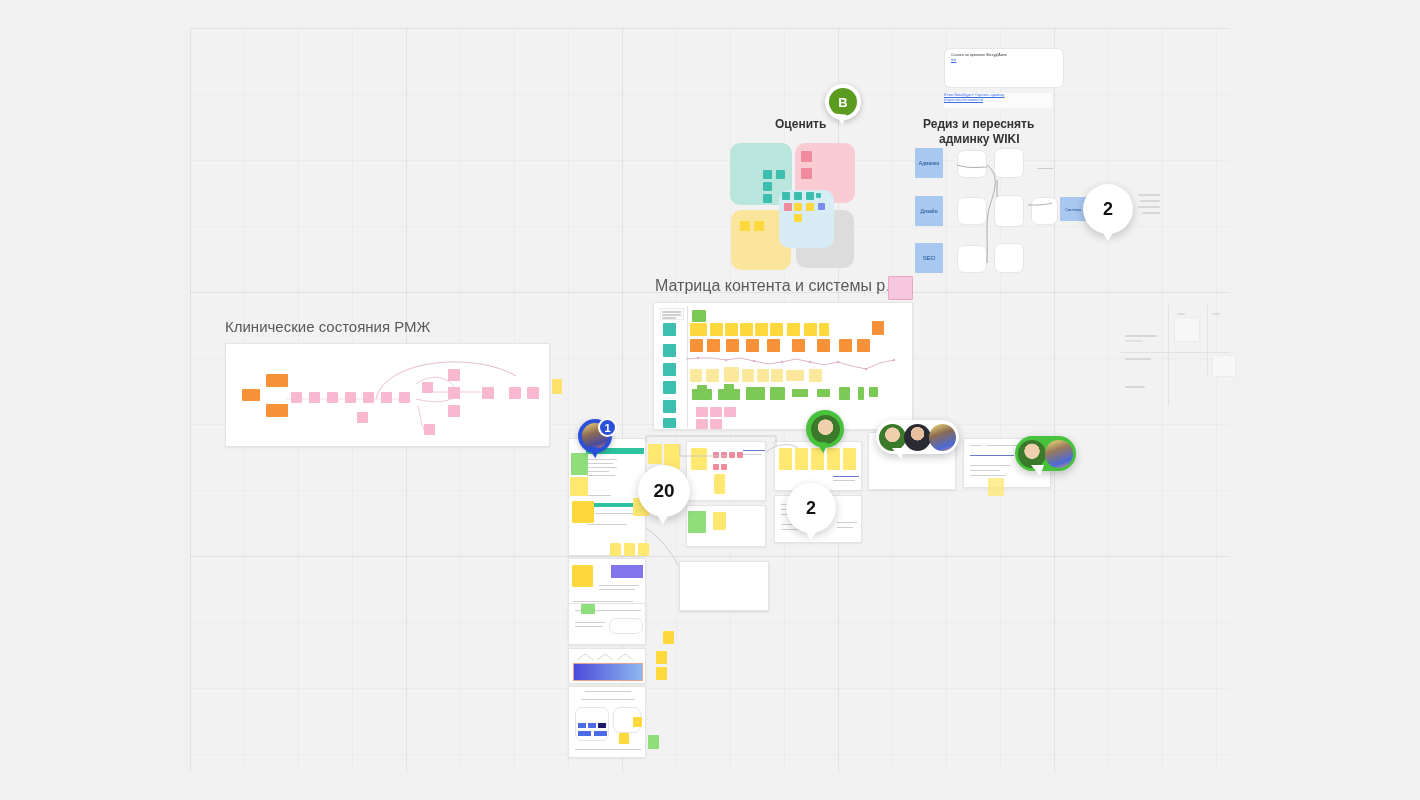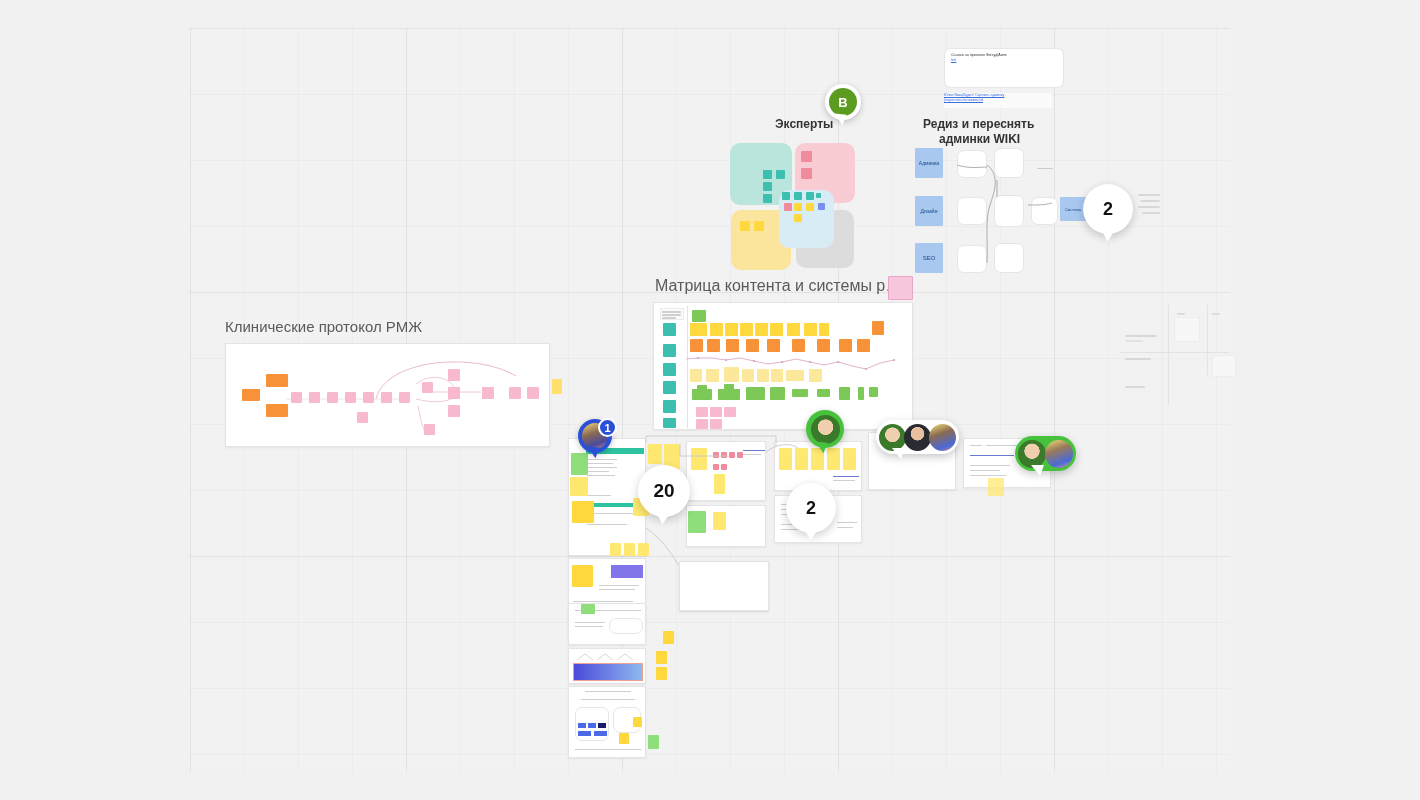--- a/index.html
+++ b/index.html
@@ -136,28 +136,28 @@
   <div class="tbox" style="left:944px; top:48px; width:120px; height:40px;">
     <div class="tiny">Ссылка на протокол Фигсуд/Аиле</div>
     <div class="tiny-link">link</div>
   </div>
 
   <div style="position:absolute;left:944px; top:93px; width:108px; height:15px; background:#fbfbfb;">
     <div class="tiny-link">Юлия Вика|Будет! Оценить админку</div>
     <div class="tiny-link">(переснять/оставить/сй</div>
   </div>
 
-  <div class="frame-title" style="left:775px; top:117px; font-size:12px; font-weight:bold; color:#333;">Эксперты</div>
+  <div class="frame-title" style="left:775px; top:117px; font-size:12px; font-weight:bold; color:#333;">Оценить</div>
 
   <div class="frame-title" style="left:923px; top:117px; font-size:12px; font-weight:bold; color:#333;">Редиз и переснять</div>
-  <div class="frame-title" style="left:939px; top:132px; font-size:12px; font-weight:bold; color:#333;">админки WIKI</div>
+  <div class="frame-title" style="left:939px; top:132px; font-size:12px; font-weight:bold; color:#333;">админку WIKI</div>
 
   <div class="frame-title" style="left:655px; top:277px; font-size:16px; color:#5a5a5a;">Матрица контента и системы р…</div>
 
-  <div class="frame-title" style="left:225px; top:318px; font-size:15px; color:#5a5a5a;">Клинические протокол РМЖ</div>
+  <div class="frame-title" style="left:225px; top:318px; font-size:15px; color:#5a5a5a;">Клинические состояния РМЖ</div>
 
   <div class="sticky" style="left:888px; top:276px; width:25px; height:24px; background:#f6c6dd; border:1px solid #e8a7c6;"></div>
 
   <div class="zone" style="left:730px; top:143px; width:62px; height:62px; background:#b9e5dd;"></div>
   <div class="zone" style="left:795px; top:143px; width:60px; height:60px; background:#f9ccd3;"></div>
   <div class="zone" style="left:731px; top:210px; width:60px; height:60px; background:#fbe49b;"></div>
   <div class="zone" style="left:796px; top:210px; width:58px; height:58px; background:#dcdcdc;"></div>
   <div class="zone" style="left:779px; top:190px; width:55px; height:58px; background:#d8ecf6;"></div>
 
   <div class="sticky" style="left:763px;top:170px;width:9px;height:9px;background:#3dbfb0;"></div>

